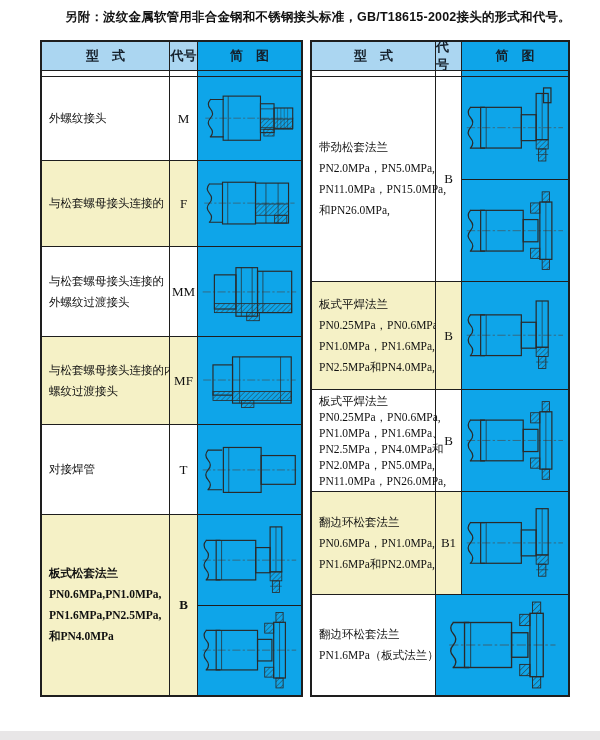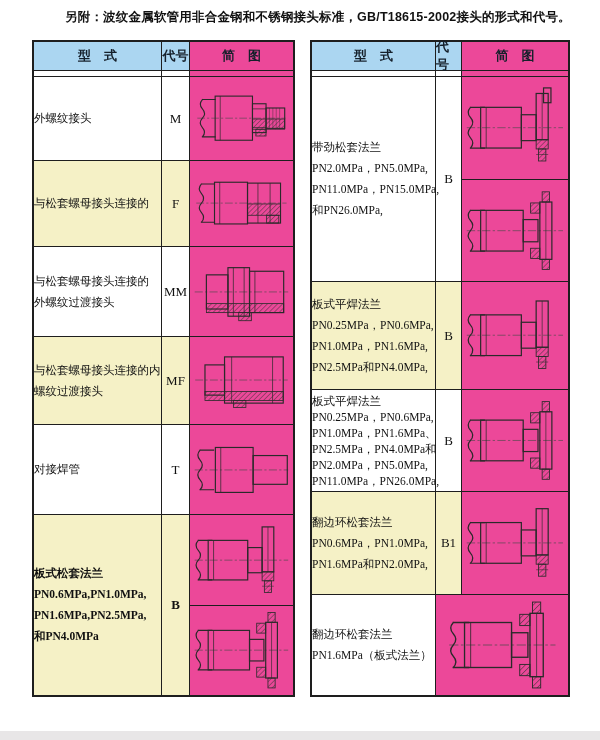--- a/index.html
+++ b/index.html
@@ -5,33 +5,33 @@
   html,body{margin:0;padding:0}
   body{
     width:600px;height:740px;position:relative;overflow:hidden;
     background:#ffffff;color:#111;
     font-family:"Liberation Sans","DejaVu Sans",sans-serif;
   }
   .title{
     position:absolute;left:34px;top:9px;width:560px;
     font-size:12.5px;font-weight:bold;letter-spacing:.2px;white-space:nowrap;margin-left:31px;
   }
-  .tables{position:absolute;left:32px;top:40px;display:flex;gap:15px}
+  .tables{position:absolute;left:40px;top:40px;display:flex;gap:7px}
   .tbl{border:2px solid #1e1e1e;background:#fff;box-sizing:content-box}
   #tbl-left{width:259px}
   #tbl-right{width:256px}
   .row{display:flex;box-sizing:border-box;border-bottom:1.5px solid #1e1e1e;background:#fff}
   .row:last-child{border-bottom:none}
   .hrow{height:29px;background:#abd6f1}
   .srow{height:6px}
   .cc{box-sizing:border-box;height:100%}
-  .c-type{border-right:1.5px solid #1e1e1e;display:flex;flex-direction:column;justify-content:center;padding-left:0}
+  .c-type{border-right:1.5px solid #1e1e1e;display:flex;flex-direction:column;justify-content:center;padding-left:7px}
   .c-code{border-right:1.5px solid #1e1e1e;display:flex;align-items:center;justify-content:center;
           font-family:"Liberation Serif","DejaVu Serif",serif;font-size:13px}
-  .c-diag{flex:1;display:flex;flex-direction:column;background:#ec4899}
+  .c-diag{flex:1;display:flex;flex-direction:column;background:#0ea5e9}
   #tbl-left  .c-type{width:128px}  #tbl-left  .c-code{width:28px}
   #tbl-right .c-type{width:124px}  #tbl-right .c-code{width:26px}
   .hl{background:#f5f1c6}
   .hrow .cc{display:flex;flex-direction:row;align-items:center;justify-content:center;
             font-weight:bold;font-size:13px;color:#15202b;padding-left:0}
   .type-line{font-size:11.5px;line-height:21px;white-space:nowrap;
              font-family:"Liberation Serif","DejaVu Sans",serif}
   .compact .type-line{line-height:16px}
   .diag-sub{flex:1;display:flex;align-items:center;justify-content:center;overflow:hidden}
   .diag-sub + .diag-sub{border-top:1.5px solid #1e1e1e}

